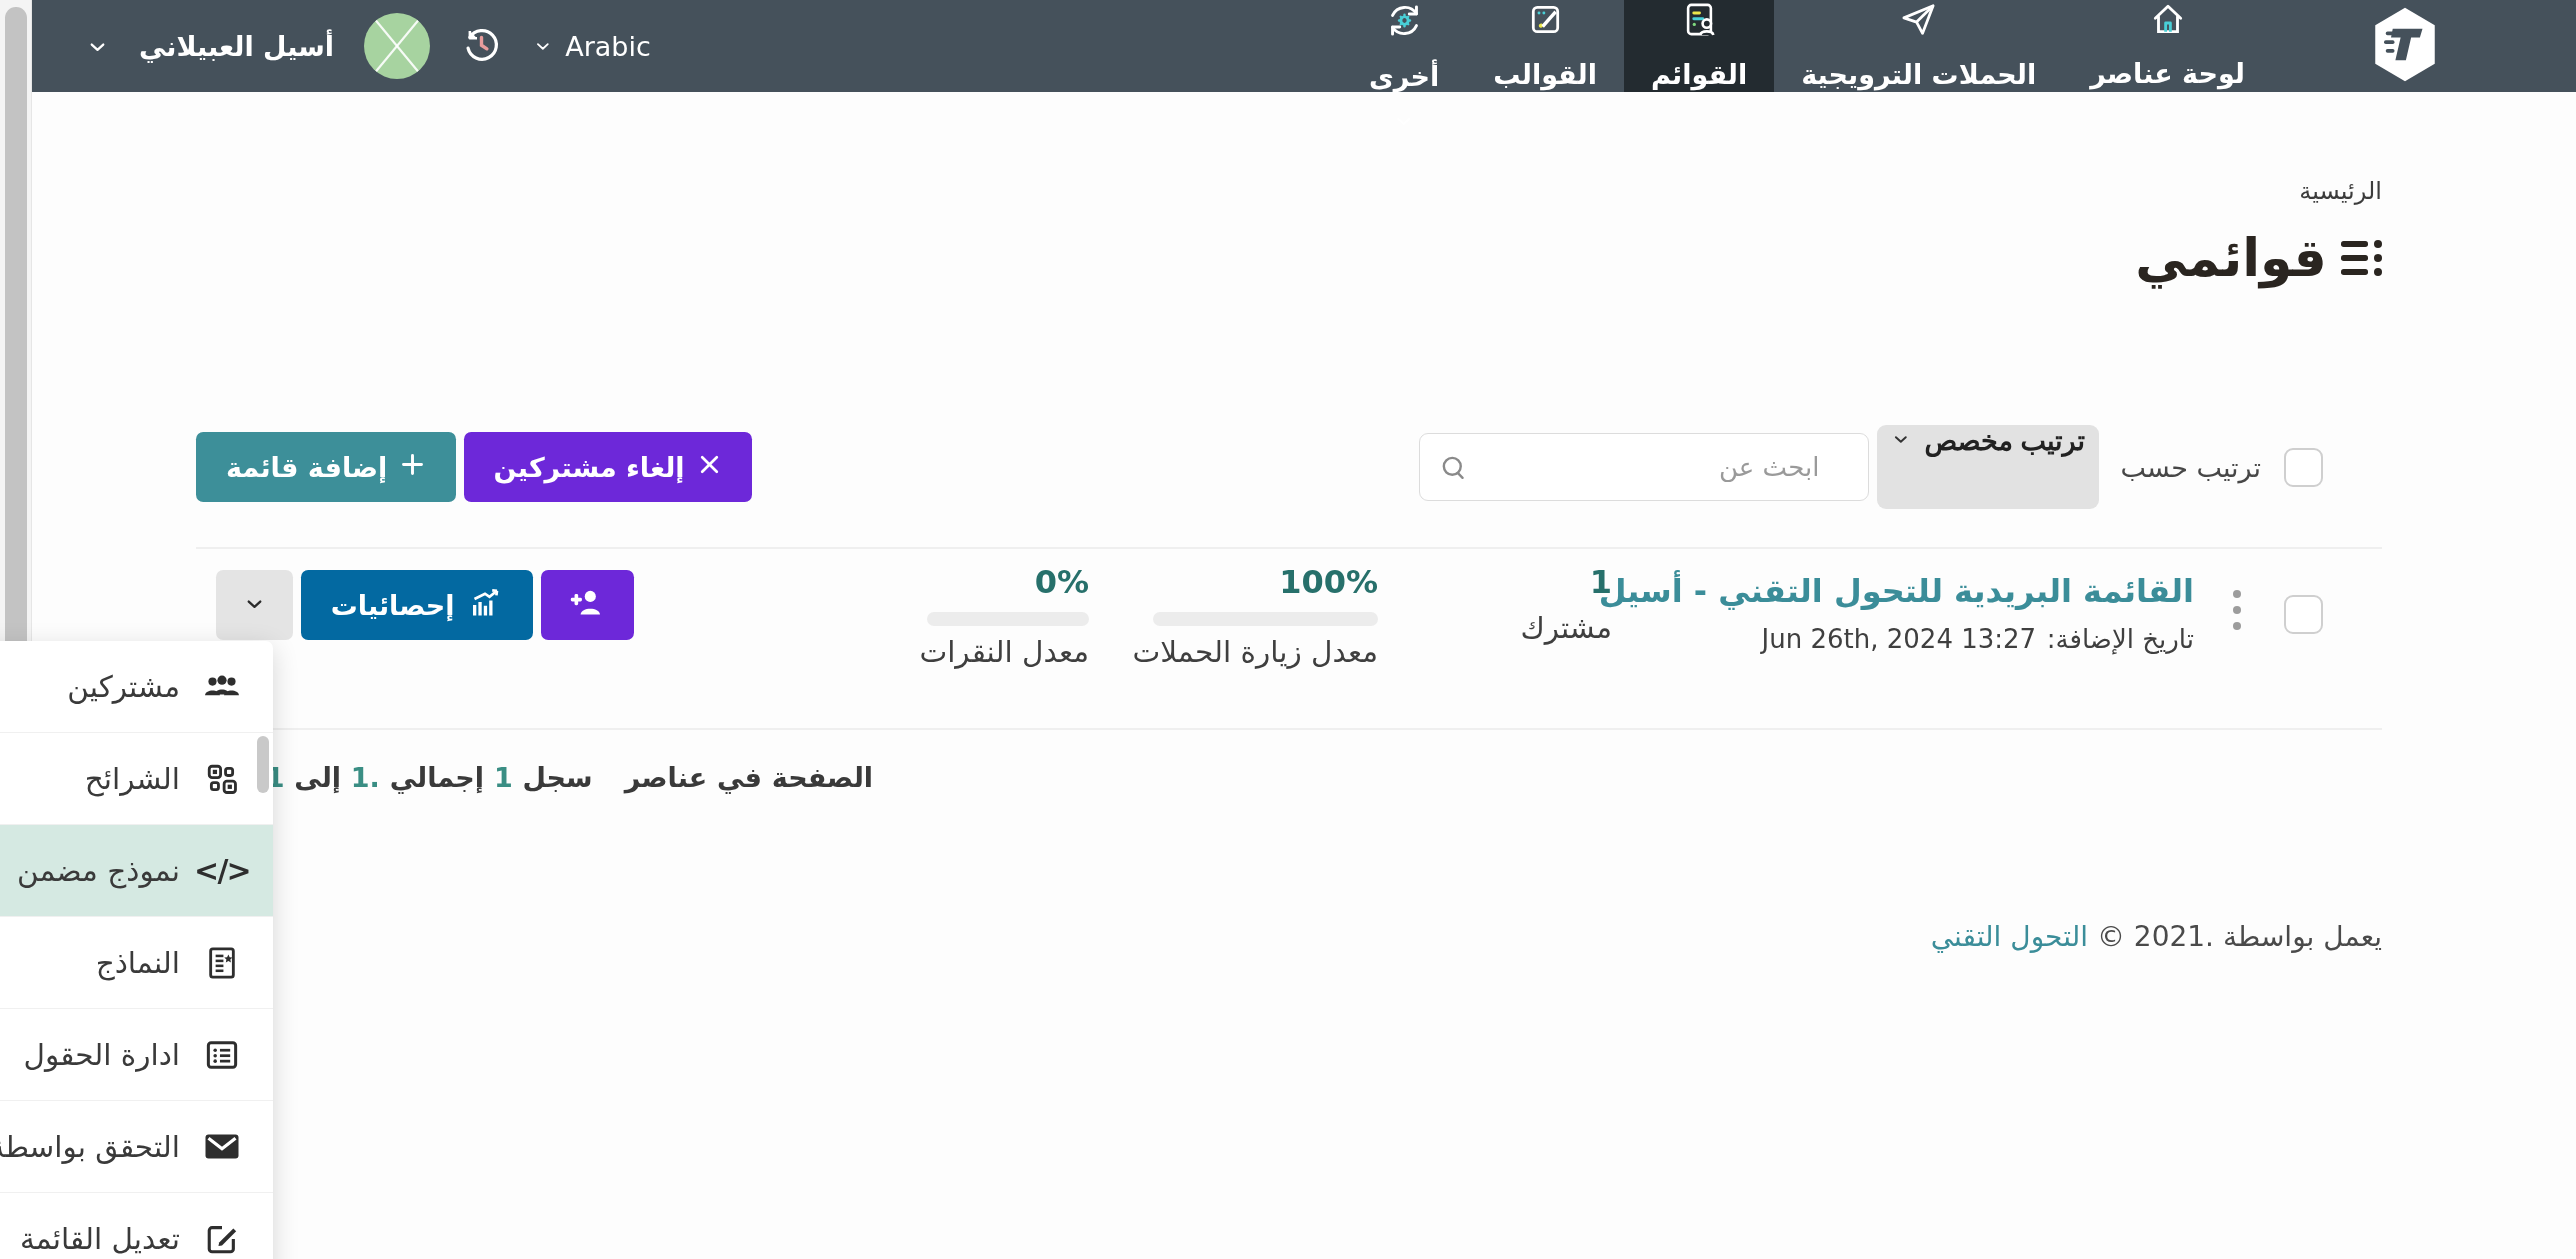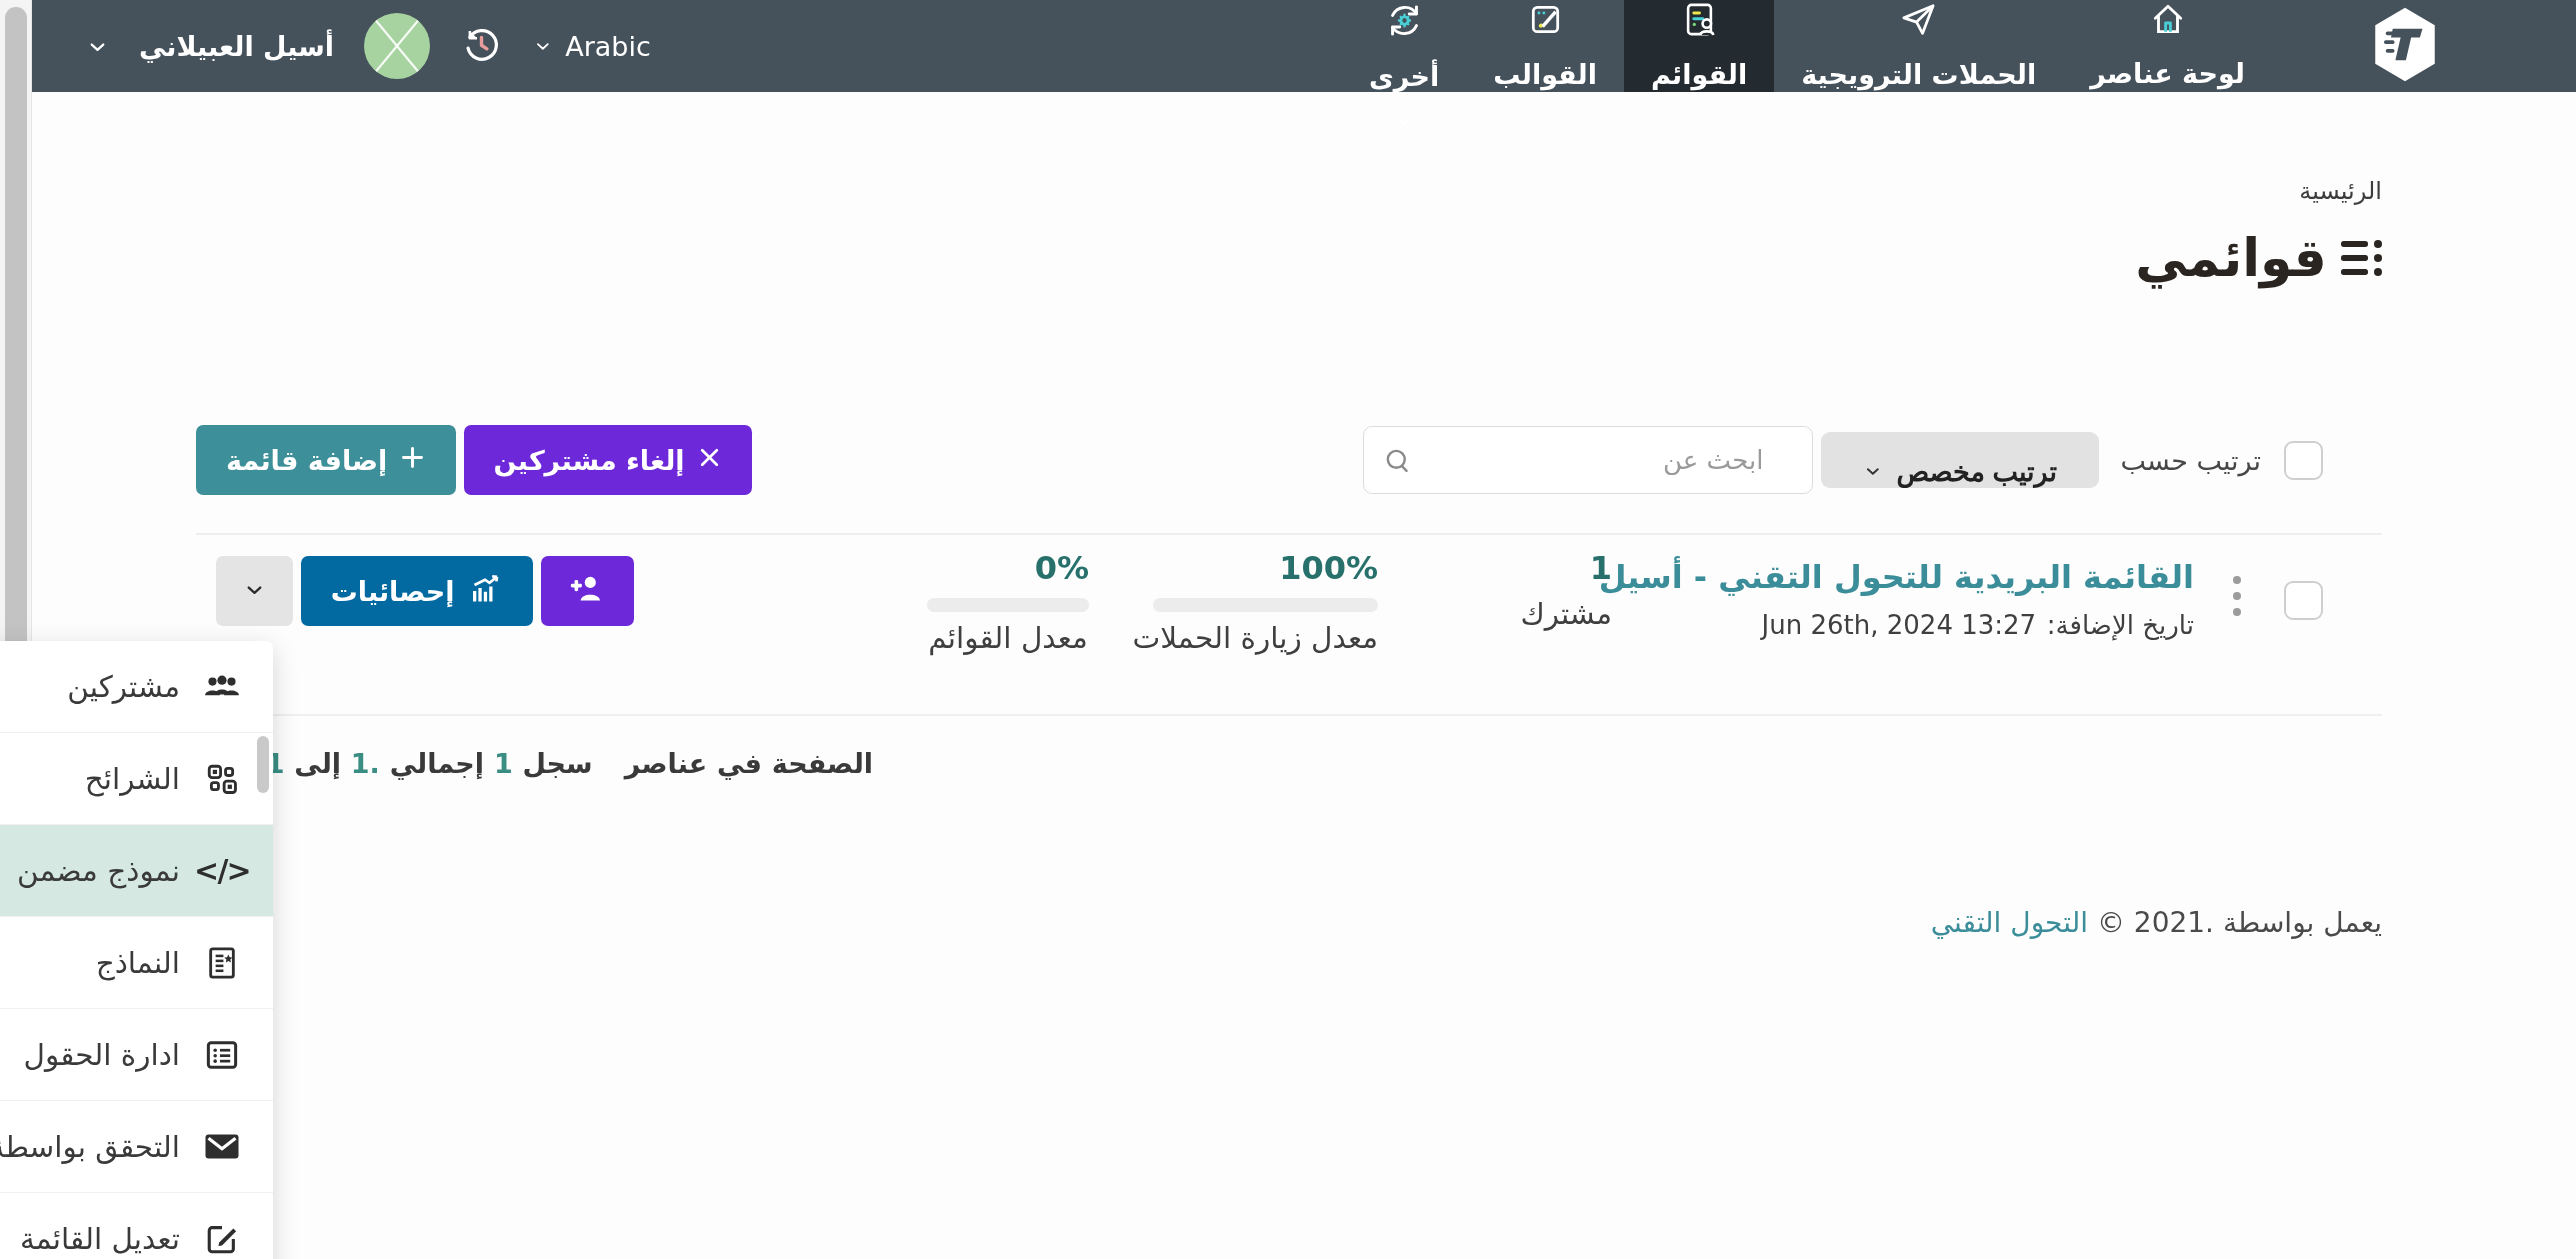--- a/index.html
+++ b/index.html
@@ -48,22 +48,22 @@
   .title-icon .dot { width:8px; height:8px; background:#2a2520; border-radius:50%; }
   
   .toolbar { margin-top:141px; display:flex; align-items:center; justify-content:space-between; }
   .toolbar-right { display:flex; align-items:center; margin-right:59px; }
   .checkbox {
     width:39px; height:39px; border:2.7px solid #cfcfcf; border-radius:9px;
     background:#fff; cursor:pointer; flex:0 0 auto;
   }
   .sort-label { font-size:27px; color:#474747; margin:0 23px 0 21.5px; white-space:nowrap; }
   .sort-dropdown {
-    height:56px; background:#e2e2e2; border-radius:9px; border:none;
-    display:flex; align-items:flex-end; gap:14.3px; padding:0 42px;
+    height:84px; background:#e2e2e2; border-radius:9px; border:none;
+    display:flex; align-items:flex-start; gap:14.3px; padding:0 14px;
     font-size:27px; font-weight:700; color:#222; cursor:pointer; white-space:nowrap;
   }
   .search-wrap { position:relative; margin-right:7.2px; }
   .search-input {
     width:450px; height:68px; border:1.8px solid #dcdcdc; border-radius:9px;
     background:#fff; font-family:inherit; font-size:26px; color:#333;
     padding:0 49px 0 67px; direction:rtl; outline:none;
   }
   .search-input::placeholder { color:#9a9a9a; }
   .search-icon { position:absolute; left:19.7px; top:19.7px; }
@@ -358,21 +358,21 @@
         <span class="lbl">مشترك</span>
       </div>
       <div class="stat stat-visit">
         <span class="val">100%</span>
         <span class="track"><span class="fill" style="width: 100%;"></span></span>
         <span class="lbl">معدل زيارة الحملات</span>
       </div>
       <div class="stat stat-click">
         <span class="val">0%</span>
         <span class="track"><span class="fill" style="width: 0%;"></span></span>
-        <span class="lbl">معدل القوائم</span>
+        <span class="lbl">معدل النقرات</span>
       </div>
     </div>
 
     <div class="row-actions">
       <button class="btn btn-gray btn-icon-only">
         <span>
           <svg width="39" height="36" viewBox="0 0 28 24" fill="#fff">
             <circle cx="16" cy="8" r="4"></circle>
             <path d="M9 21 C9.5 15.5 22.5 15.5 23 21 Z"></path>
             <rect x="2" y="9" width="8" height="2.6" rx="1"></rect>

